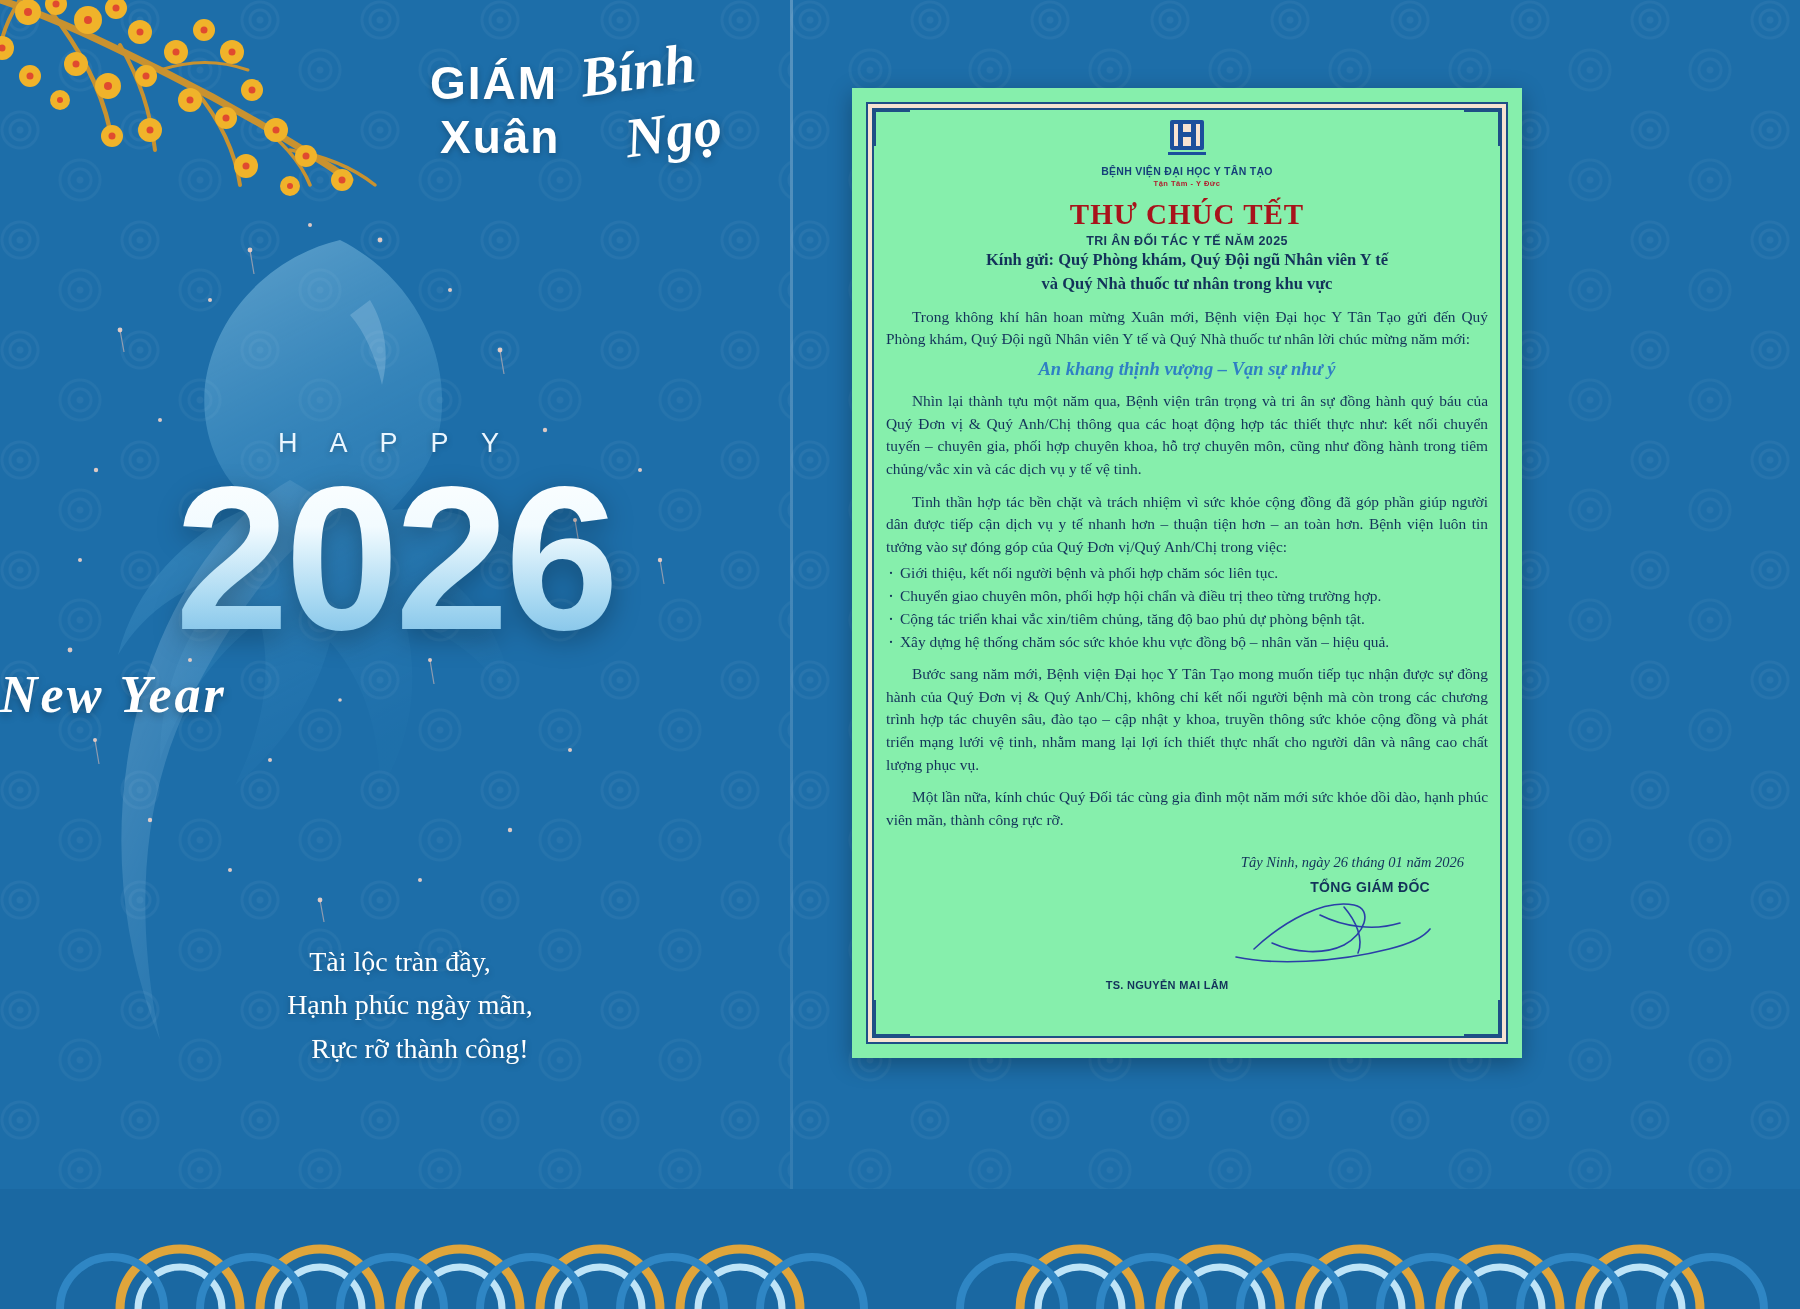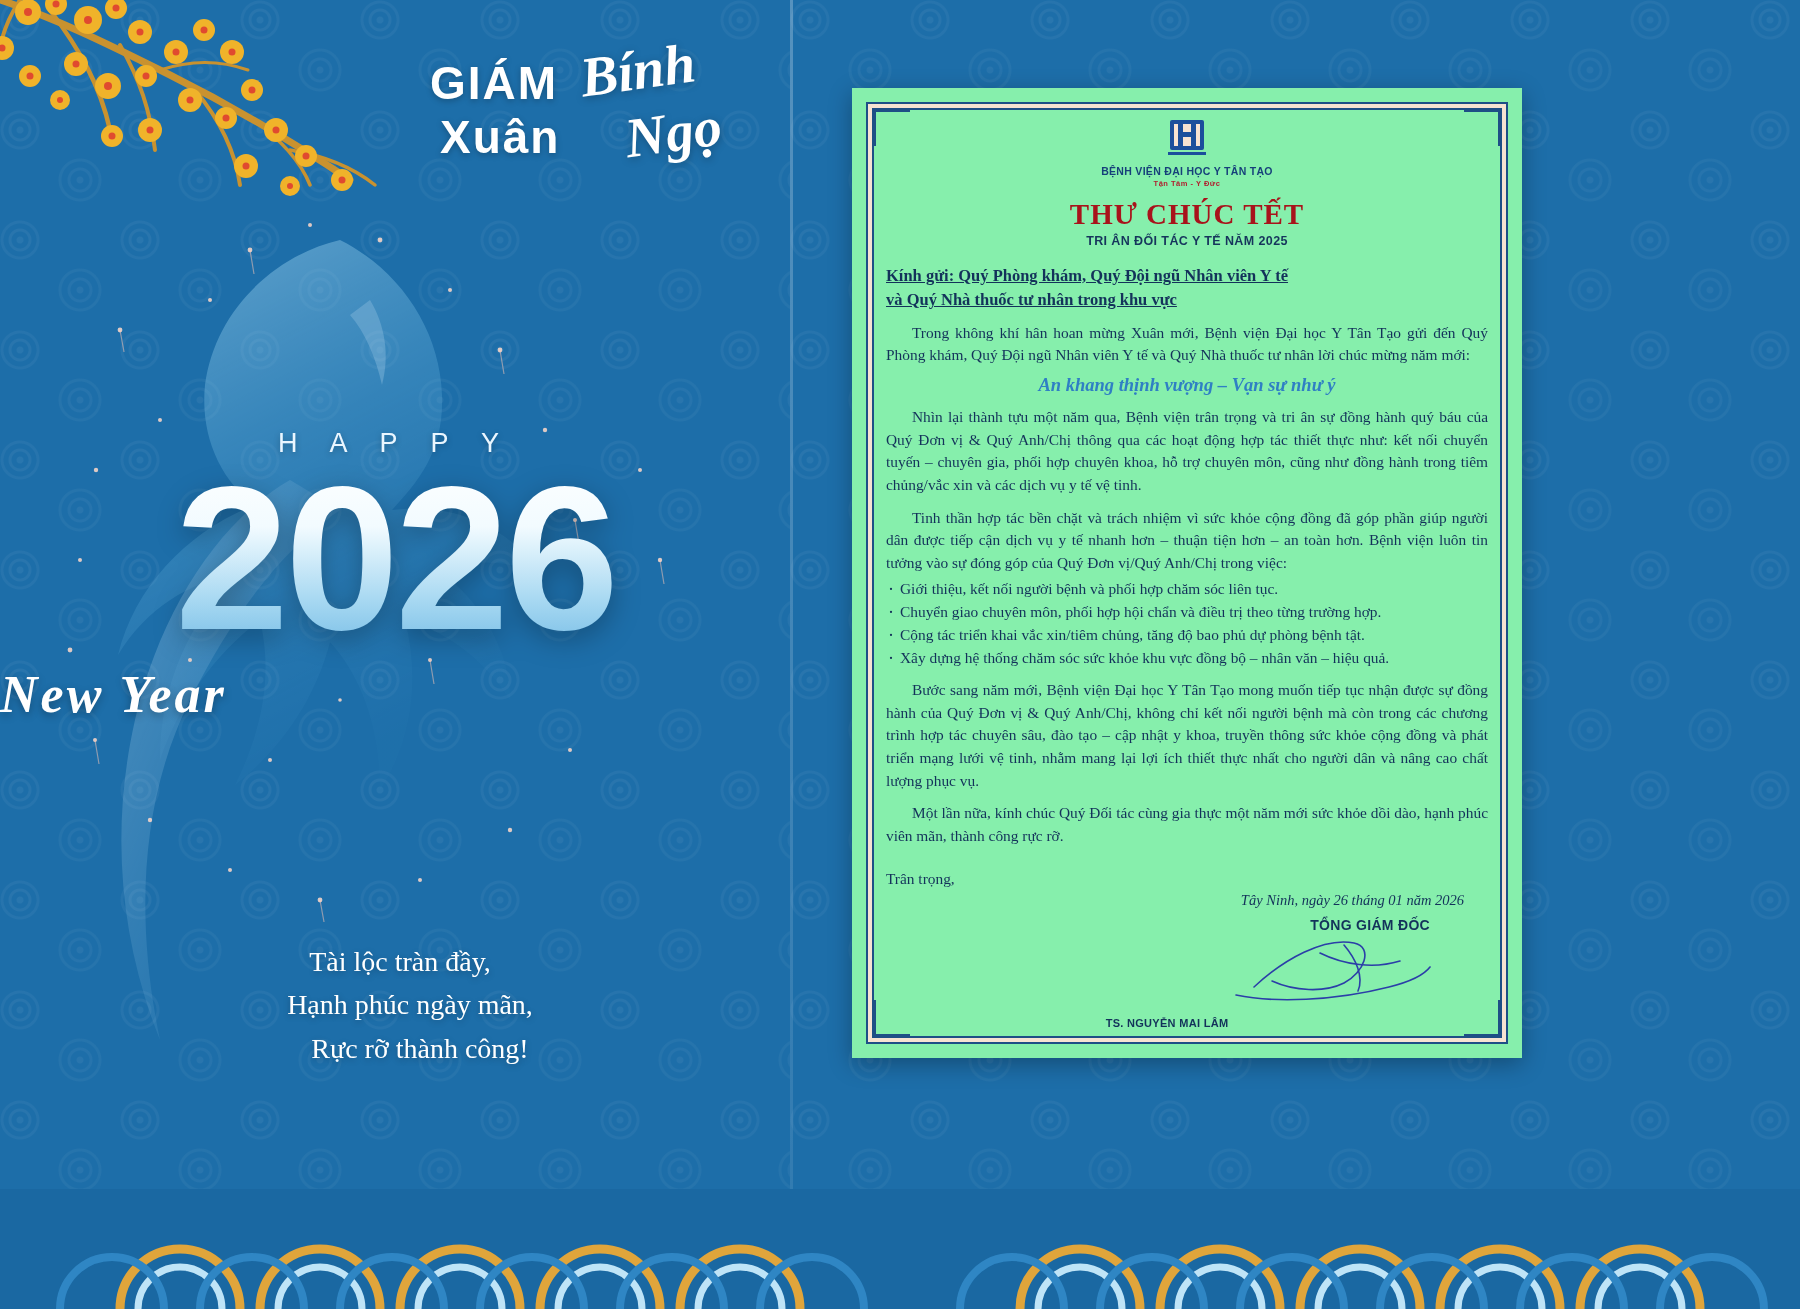--- a/index.html
+++ b/index.html
@@ -166,23 +166,24 @@
     font-weight:700;font-size:29px;color:#a8131b;letter-spacing:1px;
     margin-top:10px;
   }
   .subtitle{
     text-align:center;
     font-family:"Liberation Sans", sans-serif;
     font-weight:700;font-size:12.5px;color:#16355c;letter-spacing:.4px;
     margin-top:3px;
   }
   .salut{
+    text-align:center;
     font-family:"Liberation Serif", serif;
     font-weight:700;font-size:16.5px;color:#13325a;
-    margin-top:16px;line-height:1.45;text-decoration:underline;
+    line-height:1.45;
   }
   .body p{
     font-family:"Liberation Serif", serif;
     font-size:15.4px;line-height:1.47;color:#13325a;
     margin:10px 0 0 0;text-align:justify;text-indent:26px;
   }
   .highlight{
     text-align:center;
     font-family:"Liberation Serif", serif;
     font-style:italic;font-weight:700;font-size:18.5px;color:#2f7fc4;
@@ -414,25 +415,24 @@
           <div class="highlight">An khang thịnh vượng – Vạn sự như ý</div>
           <p>Nhìn lại thành tựu một năm qua, Bệnh viện trân trọng và tri ân sự đồng hành quý báu của Quý Đơn vị &amp; Quý Anh/Chị thông qua các hoạt động hợp tác thiết thực như: kết nối chuyển tuyến – chuyên gia, phối hợp chuyên khoa, hỗ trợ chuyên môn, cũng như đồng hành trong tiêm chủng/vắc xin và các dịch vụ y tế vệ tinh.</p>
           <p>Tinh thần hợp tác bền chặt và trách nhiệm vì sức khỏe cộng đồng đã góp phần giúp người dân được tiếp cận dịch vụ y tế nhanh hơn – thuận tiện hơn – an toàn hơn. Bệnh viện luôn tin tưởng vào sự đóng góp của Quý Đơn vị/Quý Anh/Chị trong việc:</p>
           <ul class="bullets">
             <li>Giới thiệu, kết nối người bệnh và phối hợp chăm sóc liên tục.</li>
             <li>Chuyển giao chuyên môn, phối hợp hội chẩn và điều trị theo từng trường hợp.</li>
             <li>Cộng tác triển khai vắc xin/tiêm chủng, tăng độ bao phủ dự phòng bệnh tật.</li>
             <li>Xây dựng hệ thống chăm sóc sức khỏe khu vực đồng bộ – nhân văn – hiệu quả.</li>
           </ul>
           <p>Bước sang năm mới, Bệnh viện Đại học Y Tân Tạo mong muốn tiếp tục nhận được sự đồng hành của Quý Đơn vị &amp; Quý Anh/Chị, không chỉ kết nối người bệnh mà còn trong các chương trình hợp tác chuyên sâu, đào tạo – cập nhật y khoa, truyền thông sức khỏe cộng đồng và phát triển mạng lưới vệ tinh, nhằm mang lại lợi ích thiết thực nhất cho người dân và nâng cao chất lượng phục vụ.</p>
-          <p>Một lần nữa, kính chúc Quý Đối tác cùng gia thực một năm mới sức khỏe dồi dào, hạnh phúc viên mãn, thành công rực rỡ.</p>
+          <p>Một lần nữa, kính chúc Quý Đối tác cùng gia đình một năm mới sức khỏe dồi dào, hạnh phúc viên mãn, thành công rực rỡ.</p>
         </div>
 
         <div class="sign">
-          <div class="tran">Trân trọng,</div>
           <div class="place">Tây Ninh, ngày 26 tháng 01 năm 2026</div>
           <div class="role">TỔNG GIÁM ĐỐC</div>
           <svg class="sig-svg" width="230" height="80" viewBox="0 0 230 80">
             <g fill="none" stroke="#2b3ea8" stroke-width="1.6" stroke-linecap="round">
               <path d="M30 58 C60 30 100 8 130 14 C150 18 140 44 120 54 C100 64 70 62 48 52"></path>
               <path d="M120 16 C132 30 140 48 134 62"></path>
               <path d="M12 66 C50 74 110 72 165 58 C185 53 200 46 206 38"></path>
               <path d="M96 24 C120 36 150 40 176 32"></path>
             </g>
           </svg>

